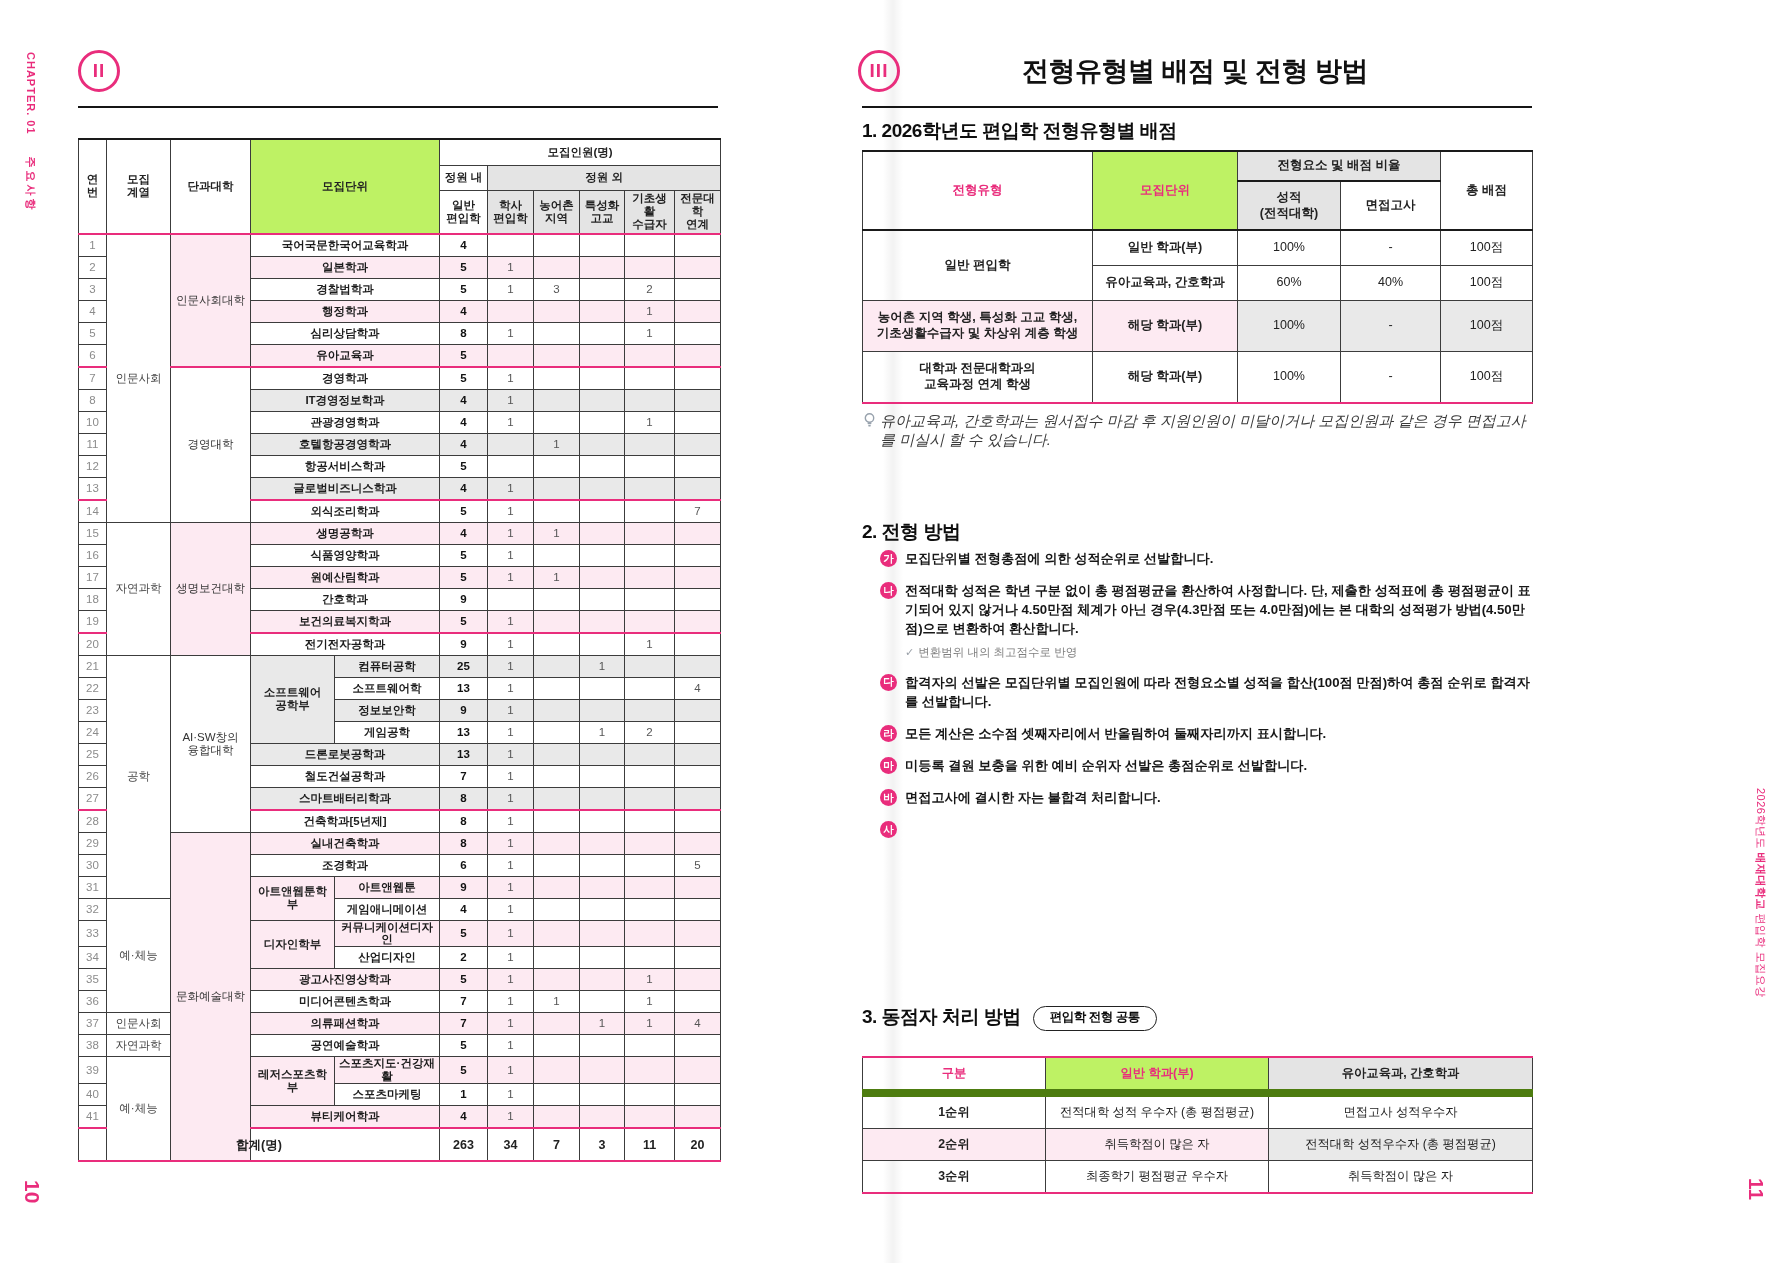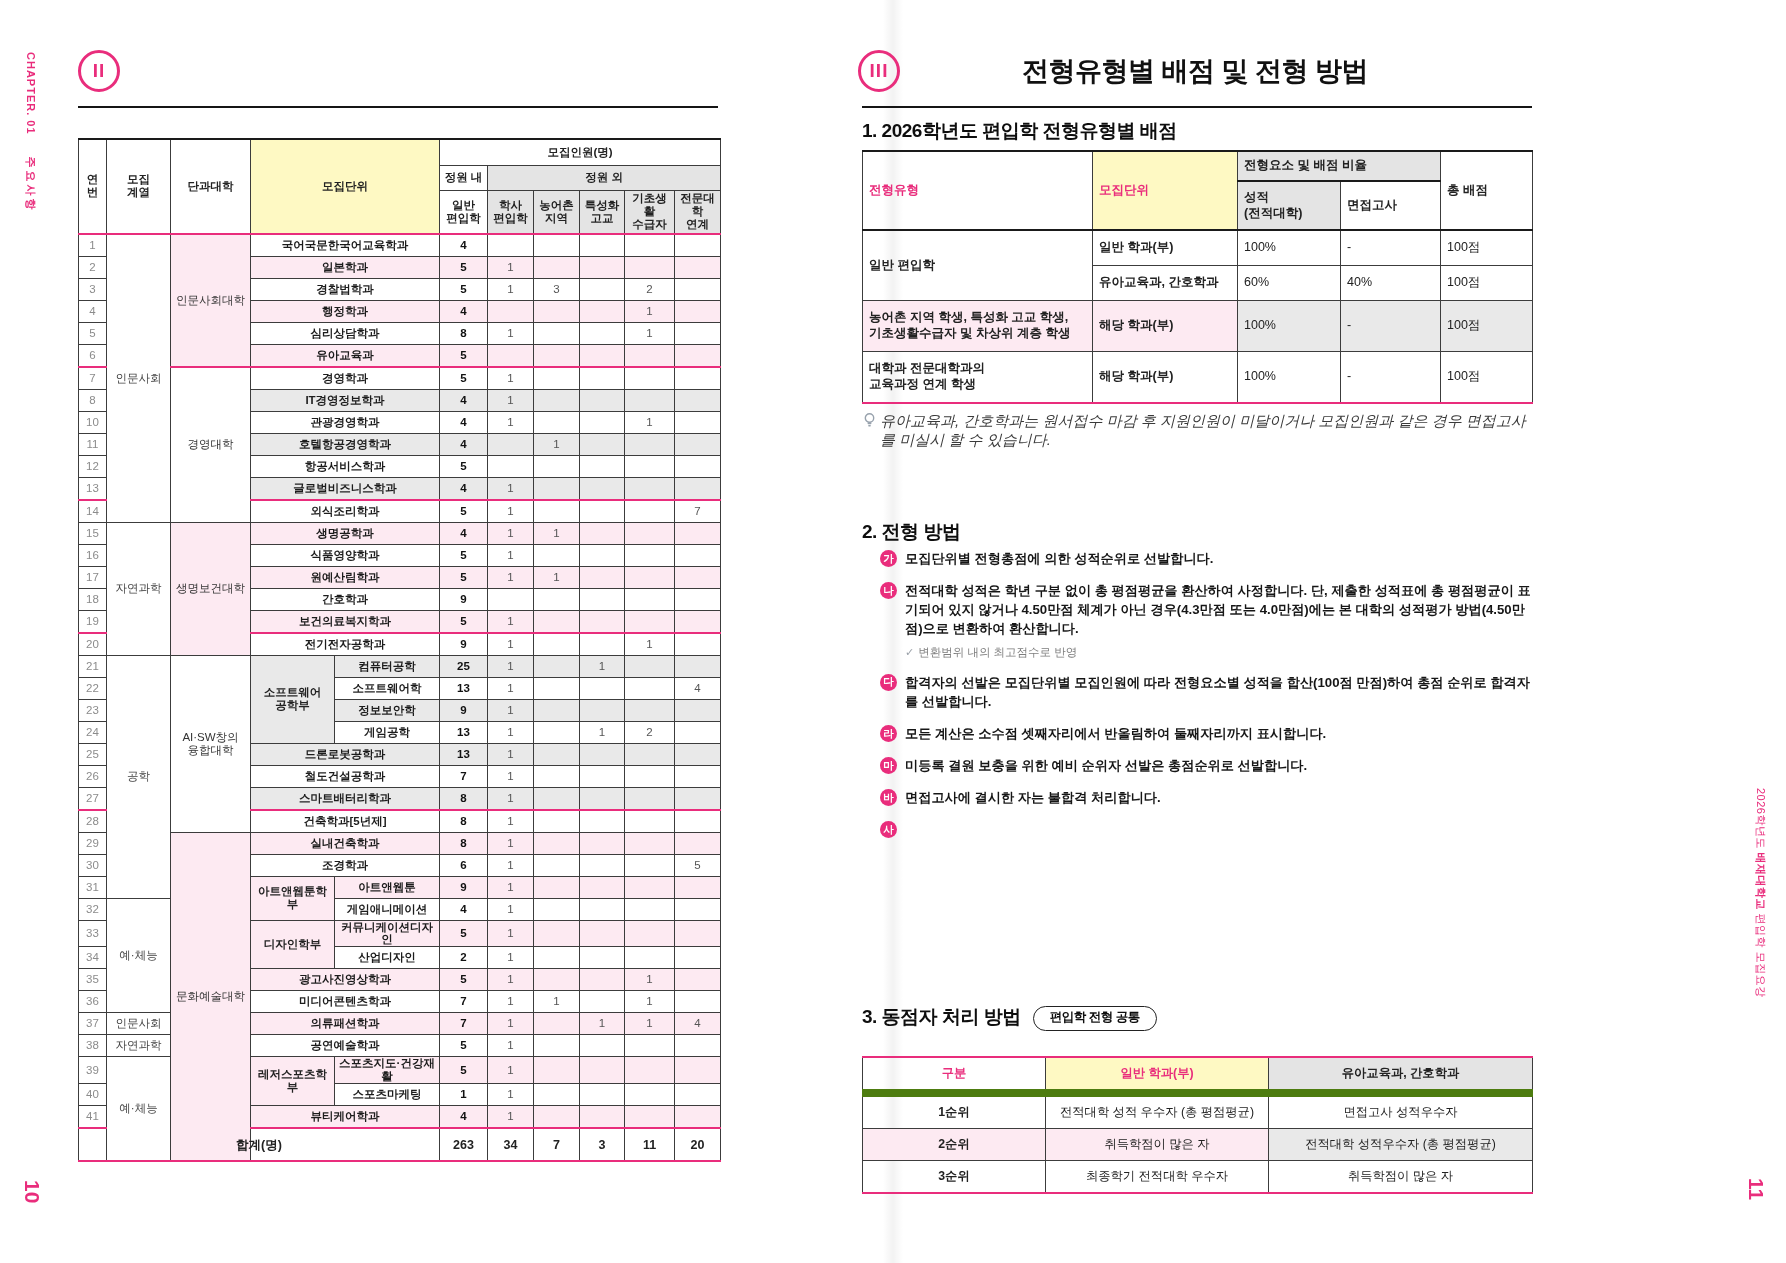--- a/index.html
+++ b/index.html
@@ -40,42 +40,42 @@
   table { border-collapse:collapse; table-layout:fixed; }
   .ltable { width:642px; font-size:11.5px; border-top:2px solid #1a1a1a; }
   .ltable th, .ltable td { border:1px solid #3c3c3c; padding:0 3px; text-align:center;
     height:21px; line-height:1.12; white-space:pre-line; overflow:hidden; }
   .ltable th { font-weight:bold; color:#222; }
   .ltable .hgroup { height:26px; }
   .ltable .hrow2 th { height:24px; }
   .ltable .hrow3 th { height:42px; border-bottom:2px solid #e92d7c; }
   .bg-p { background:#fdeaf2; }
   .bg-g { background:#e9e9e9; }
-  .bg-hp { background:#fef9c3; }
+  .bg-hp { background:#bef264; }
   .bg-hg { background:#e4e4e4; }
   .no-cell { color:#8b8b8b; }
   .cat-cell { color:#444; }
   .col-cell { color:#333;margin-top:41px; }
   .dept { text-align:left; padding-left:8px; font-weight:bold; color:#1c1c1c; }
   .bu-cell { font-weight:bold; }
   .major { text-align:left; padding-left:8px; font-weight:bold; color:#1c1c1c; }
   .v1 { font-weight:bold; color:#111; }
   .vx { color:#555; }
   .grp td { border-top:2px solid #e92d7c; }
   .total td { font-weight:bold; font-size:12.5px; height:31px;
     border-top:2px solid #e92d7c; border-bottom:2.5px solid #e92d7c; }
 
   
   .sec-head { position:absolute; font-size:19px; font-weight:bold; color:#0e0e0e; letter-spacing:-0.5px; }
   .pill { display:inline-block; margin-left:12px; border:1.5px solid #222; border-radius:16px;
     padding:2px 16px 4px; font-size:12.5px; font-weight:bold; vertical-align:2px; }
 
   #rtable1-wrap { position:absolute; left:862px; top:150px; width:670px; }
   .rt1 { width:670px; font-size:12.5px; border-top:2px solid #1a1a1a; }
-  .rt1 th, .rt1 td { border:1px solid #3c3c3c; text-align:left; padding:0 6px;
+  .rt1 th, .rt1 td { border:1px solid #3c3c3c; text-align:center; padding:0 6px;
     white-space:pre-line; line-height:1.25; overflow:hidden; }
   .rt1 thead th { border-bottom:2px solid #1a1a1a; }
   .rt1 .accent-txt { color:#e92d7c; }
   .rt1 tbody tr:last-child td { border-bottom:2.5px solid #e92d7c; }
   .b { font-weight:bold; }
 
   .note { position:absolute; left:864px; top:412px; width:670px; font-size:15px; color:#3a3a3a;
     display:flex; align-items:flex-start; gap:5px;font-style:italic; }
   .note svg { flex:0 0 auto; margin-top:1px; }
 
@@ -715,19 +715,19 @@
             <td>전적대학 성적 우수자 (총 평점평균)</td>
             <td>면접고사 성적우수자</td>
           </tr>
           <tr>
             <td class="b bg-p">2순위</td>
             <td class="bg-p">취득학점이 많은 자</td>
             <td class="bg-g">전적대학 성적우수자 (총 평점평균)</td>
           </tr>
           <tr>
             <td class="b">3순위</td>
-            <td>최종학기 전적대학 우수자</td>
+            <td>최종학기 평점평균 우수자</td>
             <td>취득학점이 많은 자</td>
           </tr>
         </tbody>
       </table>
     </div>
 </div>
 
 </body></html>

